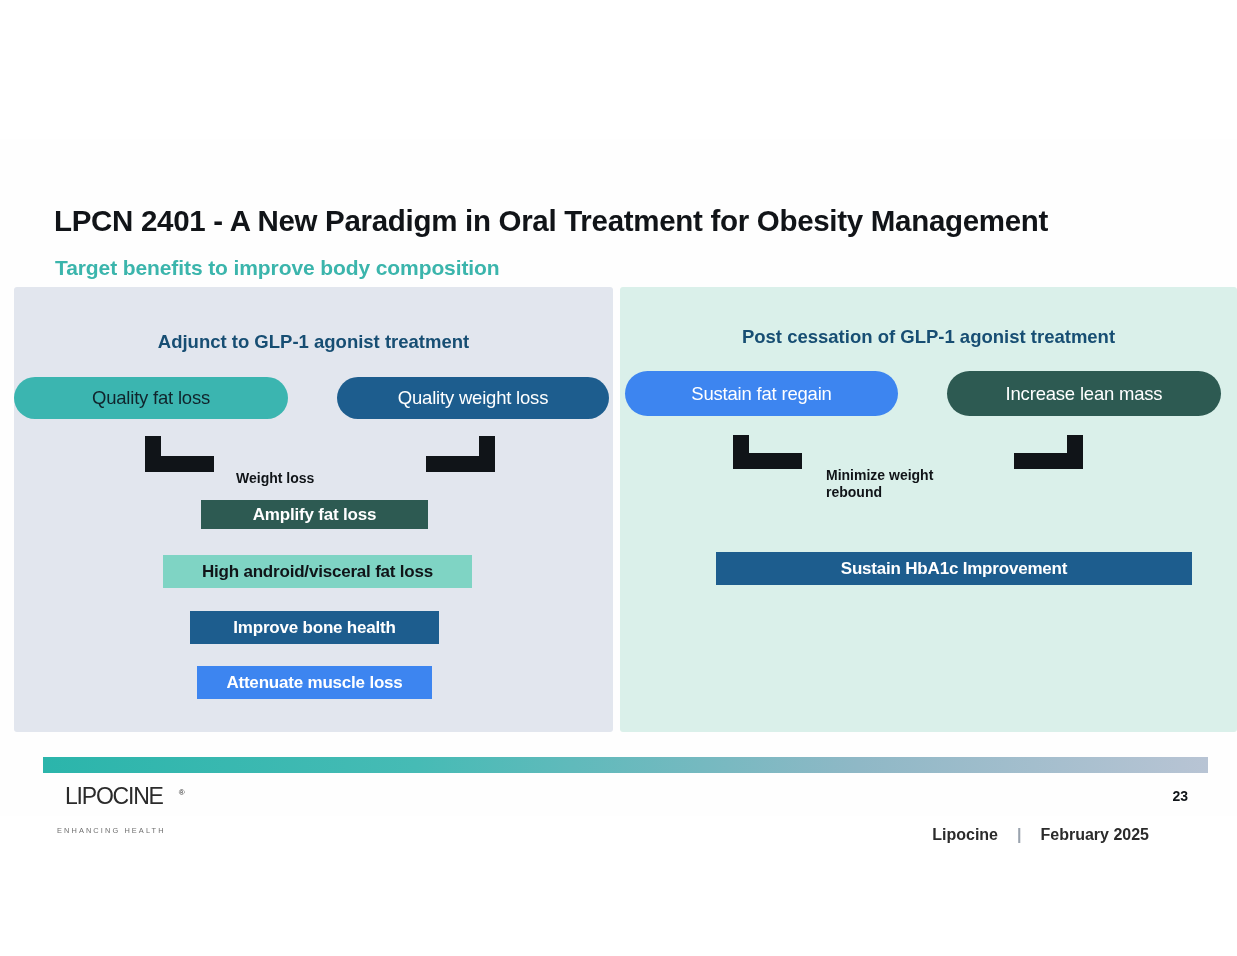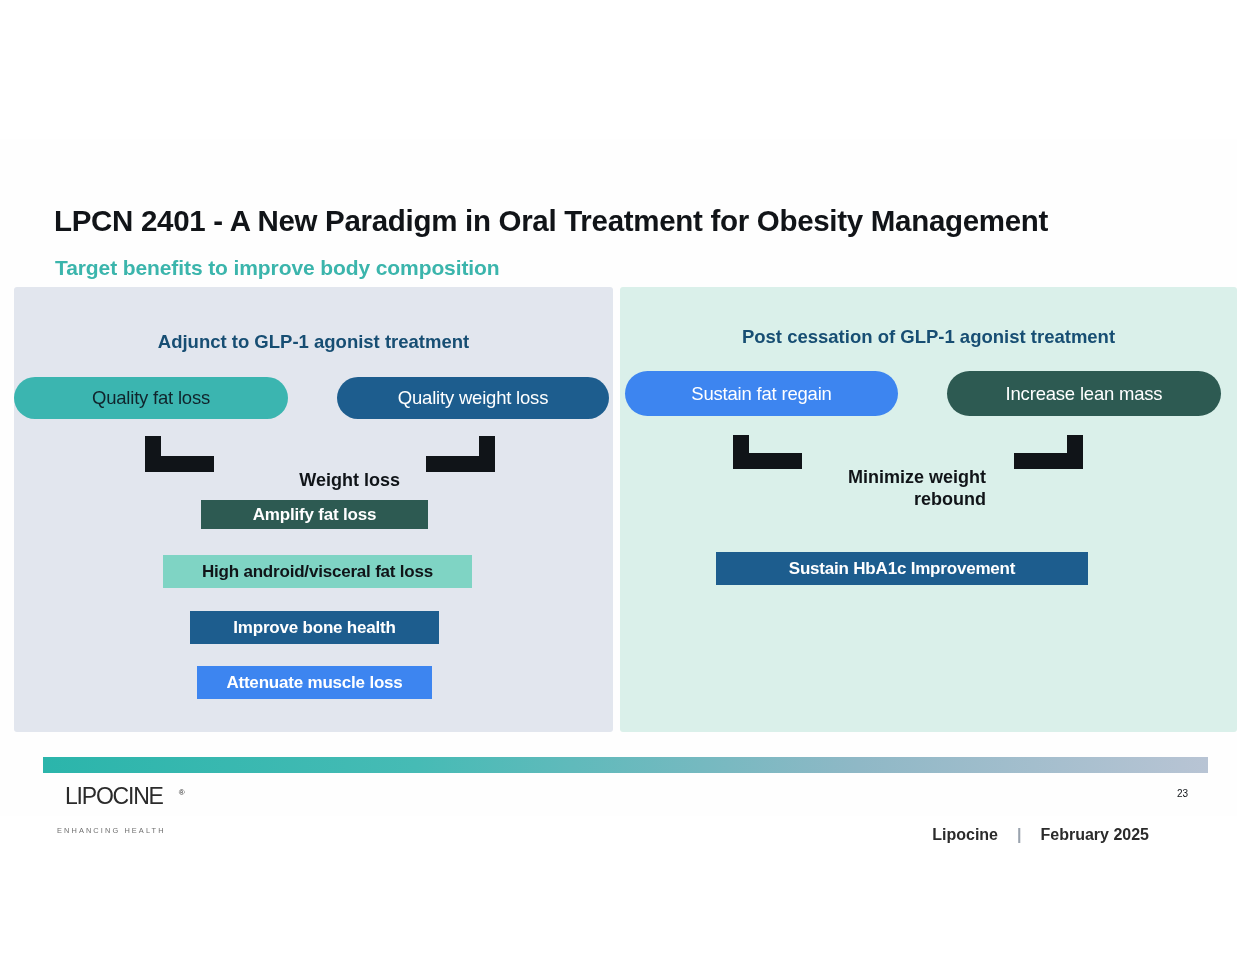--- a/index.html
+++ b/index.html
@@ -109,24 +109,24 @@
   #bracket-right-l .v { left: 0;  top: 0; height: 34px; }
   #bracket-right-l .h { left: 0;  bottom: 0; width: 69px; }
 
   #bracket-right-r { left: 1013px; top: 435px; width: 70px; height: 34px; }
   #bracket-right-r .v { right: 0; top: 0; height: 34px; }
   #bracket-right-r .h { right: 0; bottom: 0; width: 69px; }
 
   
   .mid-label {
     position: absolute;
-    font-size: 18px;
+    font-size: 14px;
     font-weight: bold;
     color: #101418;
-    text-align: right;
+    text-align: left;
     line-height: 1.22;
     white-space: pre-line;
   }
   #label-weight-loss     { left: 228px; top: 462px; width: 180px; }
   #label-weight-rebound  { left: 818px; top: 459px; width: 176px; }
 
   
   .bar {
     position: absolute;
     display: flex;
@@ -138,21 +138,21 @@
     white-space: nowrap;
   }
   #bar-amplify-fat  { left: 201px; top: 500px; width: 227px; height: 29px;
                       background: #2D5A52; color: #ffffff; }
   #bar-visceral-fat { left: 163px; top: 555px; width: 309px; height: 33px;
                       background: #7FD4C4; color: #101418; }
   #bar-bone-health  { left: 190px; top: 611px; width: 249px; height: 33px;
                       background: #1D5D8E; color: #ffffff; }
   #bar-muscle-loss  { left: 197px; top: 666px; width: 235px; height: 33px;
                       background: #3D85F0; color: #ffffff; }
-  #bar-hba1c        { left: 716px; top: 552px; width: 372px; height: 33px;
+  #bar-hba1c        { left: 716px; top: 552px; width: 476px; height: 33px;
                       background: #1D5D8E; color: #ffffff; }
 
   
   #footer-rule {
     position: absolute;
     left: 43px; top: 757px;
     width: 1165px; height: 7px;
     background: linear-gradient(to right, #2BB5AB 0%, #46BBB5 32%, #8FB8C6 70%, #B8C4D4 100%);
   }
 
@@ -187,22 +187,22 @@
     right: 72px; top: 818px;
     font-size: 16px;
     color: #2B2B2B;
     white-space: nowrap;
     font-weight: bold;
   }
   #footer-meta .sep { color: #9AA3AE; margin: 0 3px; }
   #page-no {
     position: absolute;
     right: 41px; top: 780px;
-    font-size: 10px;
-    font-weight: normal;
+    font-size: 14px;
+    font-weight: bold;
     color: #101418;
   }
 </style>
 </head>
 <body>
 
 <div id="slide">
 
   <div class="canvas"></div>
 

